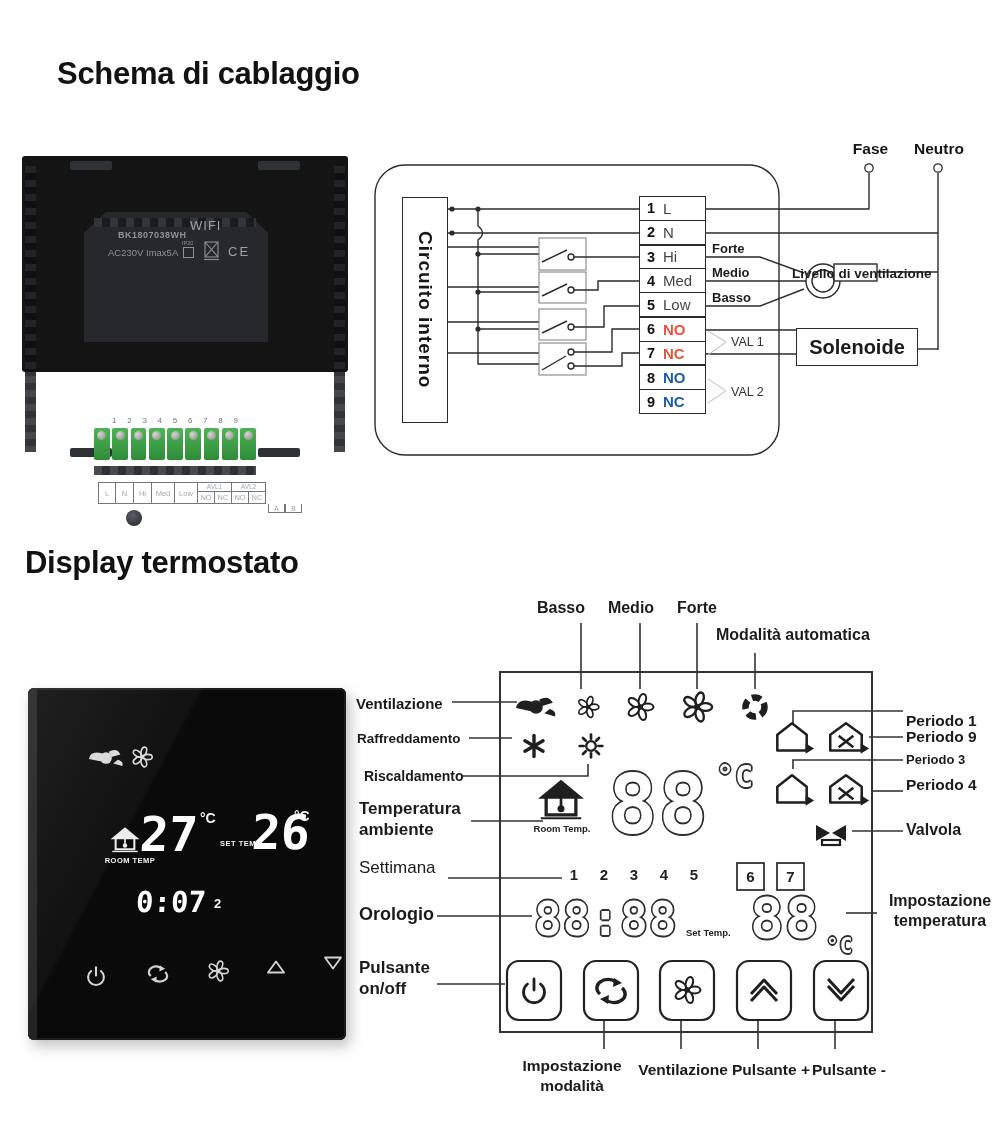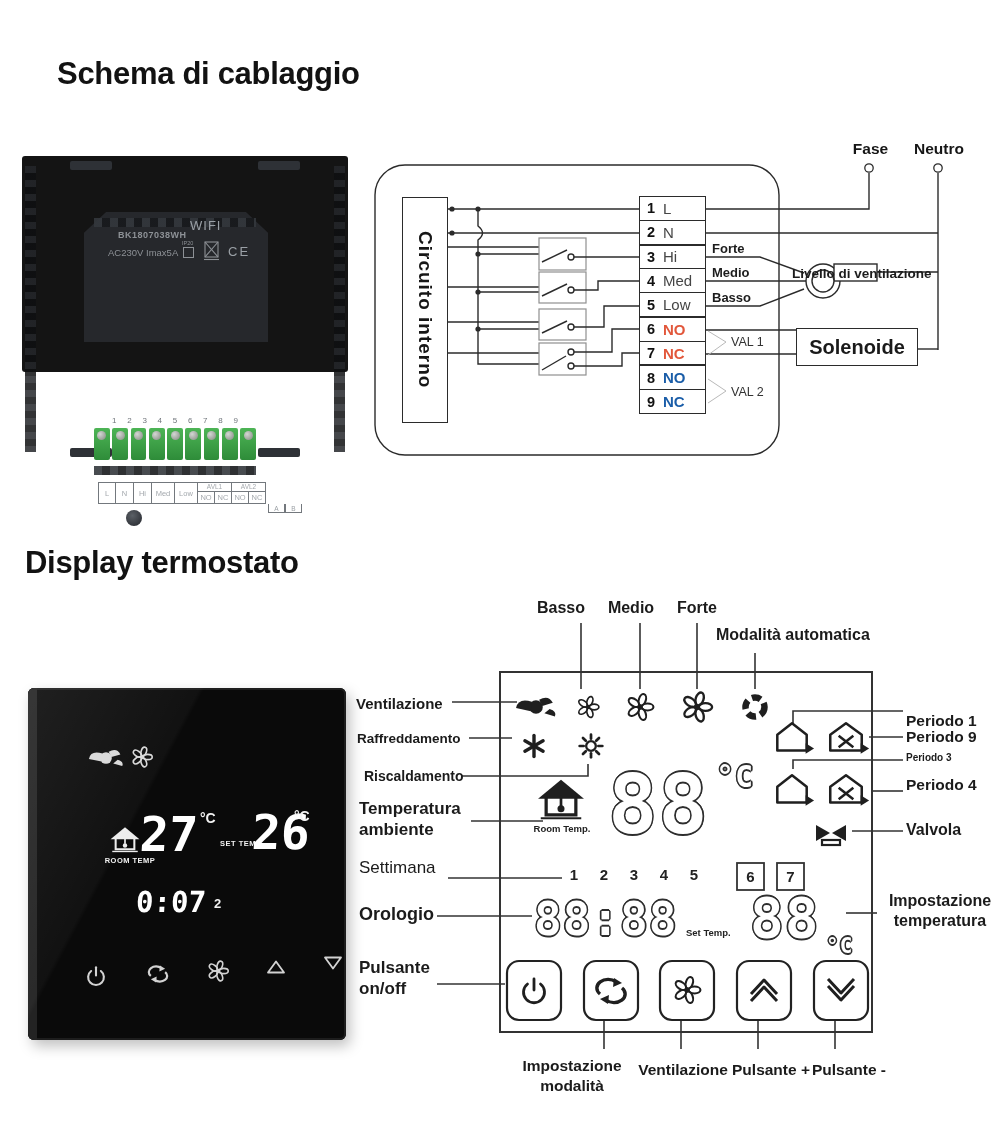--- a/index.html
+++ b/index.html
@@ -436,21 +436,21 @@
   <div class="abs dlab" style="left:356px;top:695px;font-size:15px;font-weight:600;">Ventilazione</div>
   <div class="abs dlab" style="left:357px;top:731px;font-size:13.5px;font-weight:600;">Raffreddamento</div>
   <div class="abs dlab" style="left:364px;top:768px;font-size:14px;font-weight:600;">Riscaldamento</div>
   <div class="abs dlab" style="left:359px;top:799px;width:112px;font-size:17px;font-weight:600;line-height:1.22;">Temperatura ambiente</div>
   <div class="abs dlab" style="left:359px;top:858px;font-size:17px;font-weight:400;">Settimana</div>
   <div class="abs dlab" style="left:359px;top:904px;font-size:18px;font-weight:600;">Orologio</div>
   <div class="abs dlab" style="left:359px;top:957px;width:85px;font-size:17px;font-weight:600;line-height:1.25;">Pulsante on/off</div>
 
   <div class="abs dlab" style="left:906px;top:704px;font-size:15.5px;font-weight:600;margin-top:8px;">Periodo 1</div>
   <div class="abs dlab" style="left:906px;top:728px;font-size:15.5px;font-weight:600;">Periodo 9</div>
-  <div class="abs dlab" style="left:906px;top:752px;font-size:10px;font-weight:600;">Periodo 3</div>
+  <div class="abs dlab" style="left:906px;top:752px;font-size:13px;font-weight:600;">Periodo 3</div>
   <div class="abs dlab" style="left:906px;top:776px;font-size:15.5px;font-weight:600;">Periodo 4</div>
   <div class="abs dlab" style="left:906px;top:821px;font-size:16px;font-weight:600;">Valvola</div>
   <div class="abs dlab" style="left:879px;top:891px;width:122px;font-size:16px;font-weight:600;line-height:1.25;text-align:center;">Impostazione temperatura</div>
 
   <div class="abs dlab" style="left:515px;top:1056px;width:114px;font-size:15.5px;font-weight:600;line-height:1.3;text-align:center;">Impostazione modalità</div>
   <div class="abs dlab" style="left:638px;top:1061px;width:90px;font-size:15.5px;font-weight:600;text-align:center;">Ventilazione</div>
   <div class="abs dlab" style="left:728px;top:1061px;width:86px;font-size:15.5px;font-weight:600;text-align:center;">Pulsante +</div>
   <div class="abs dlab" style="left:806px;top:1061px;width:86px;font-size:15.5px;font-weight:600;text-align:center;">Pulsante -</div>
 
   <div class="abs lcd" style="left:608px;top:764px;font-size:82px;">88</div>

